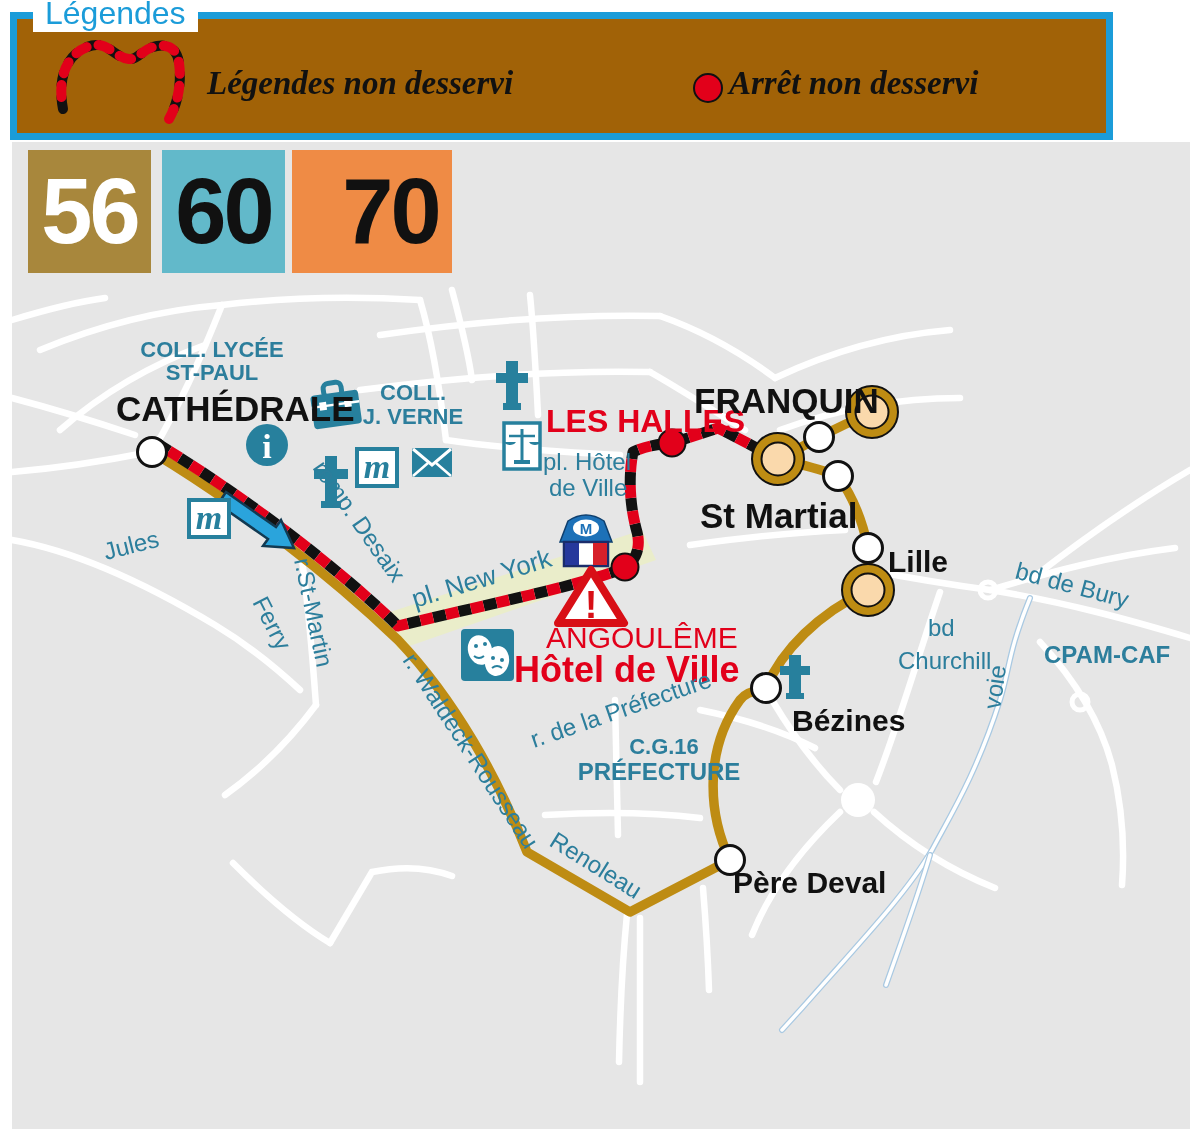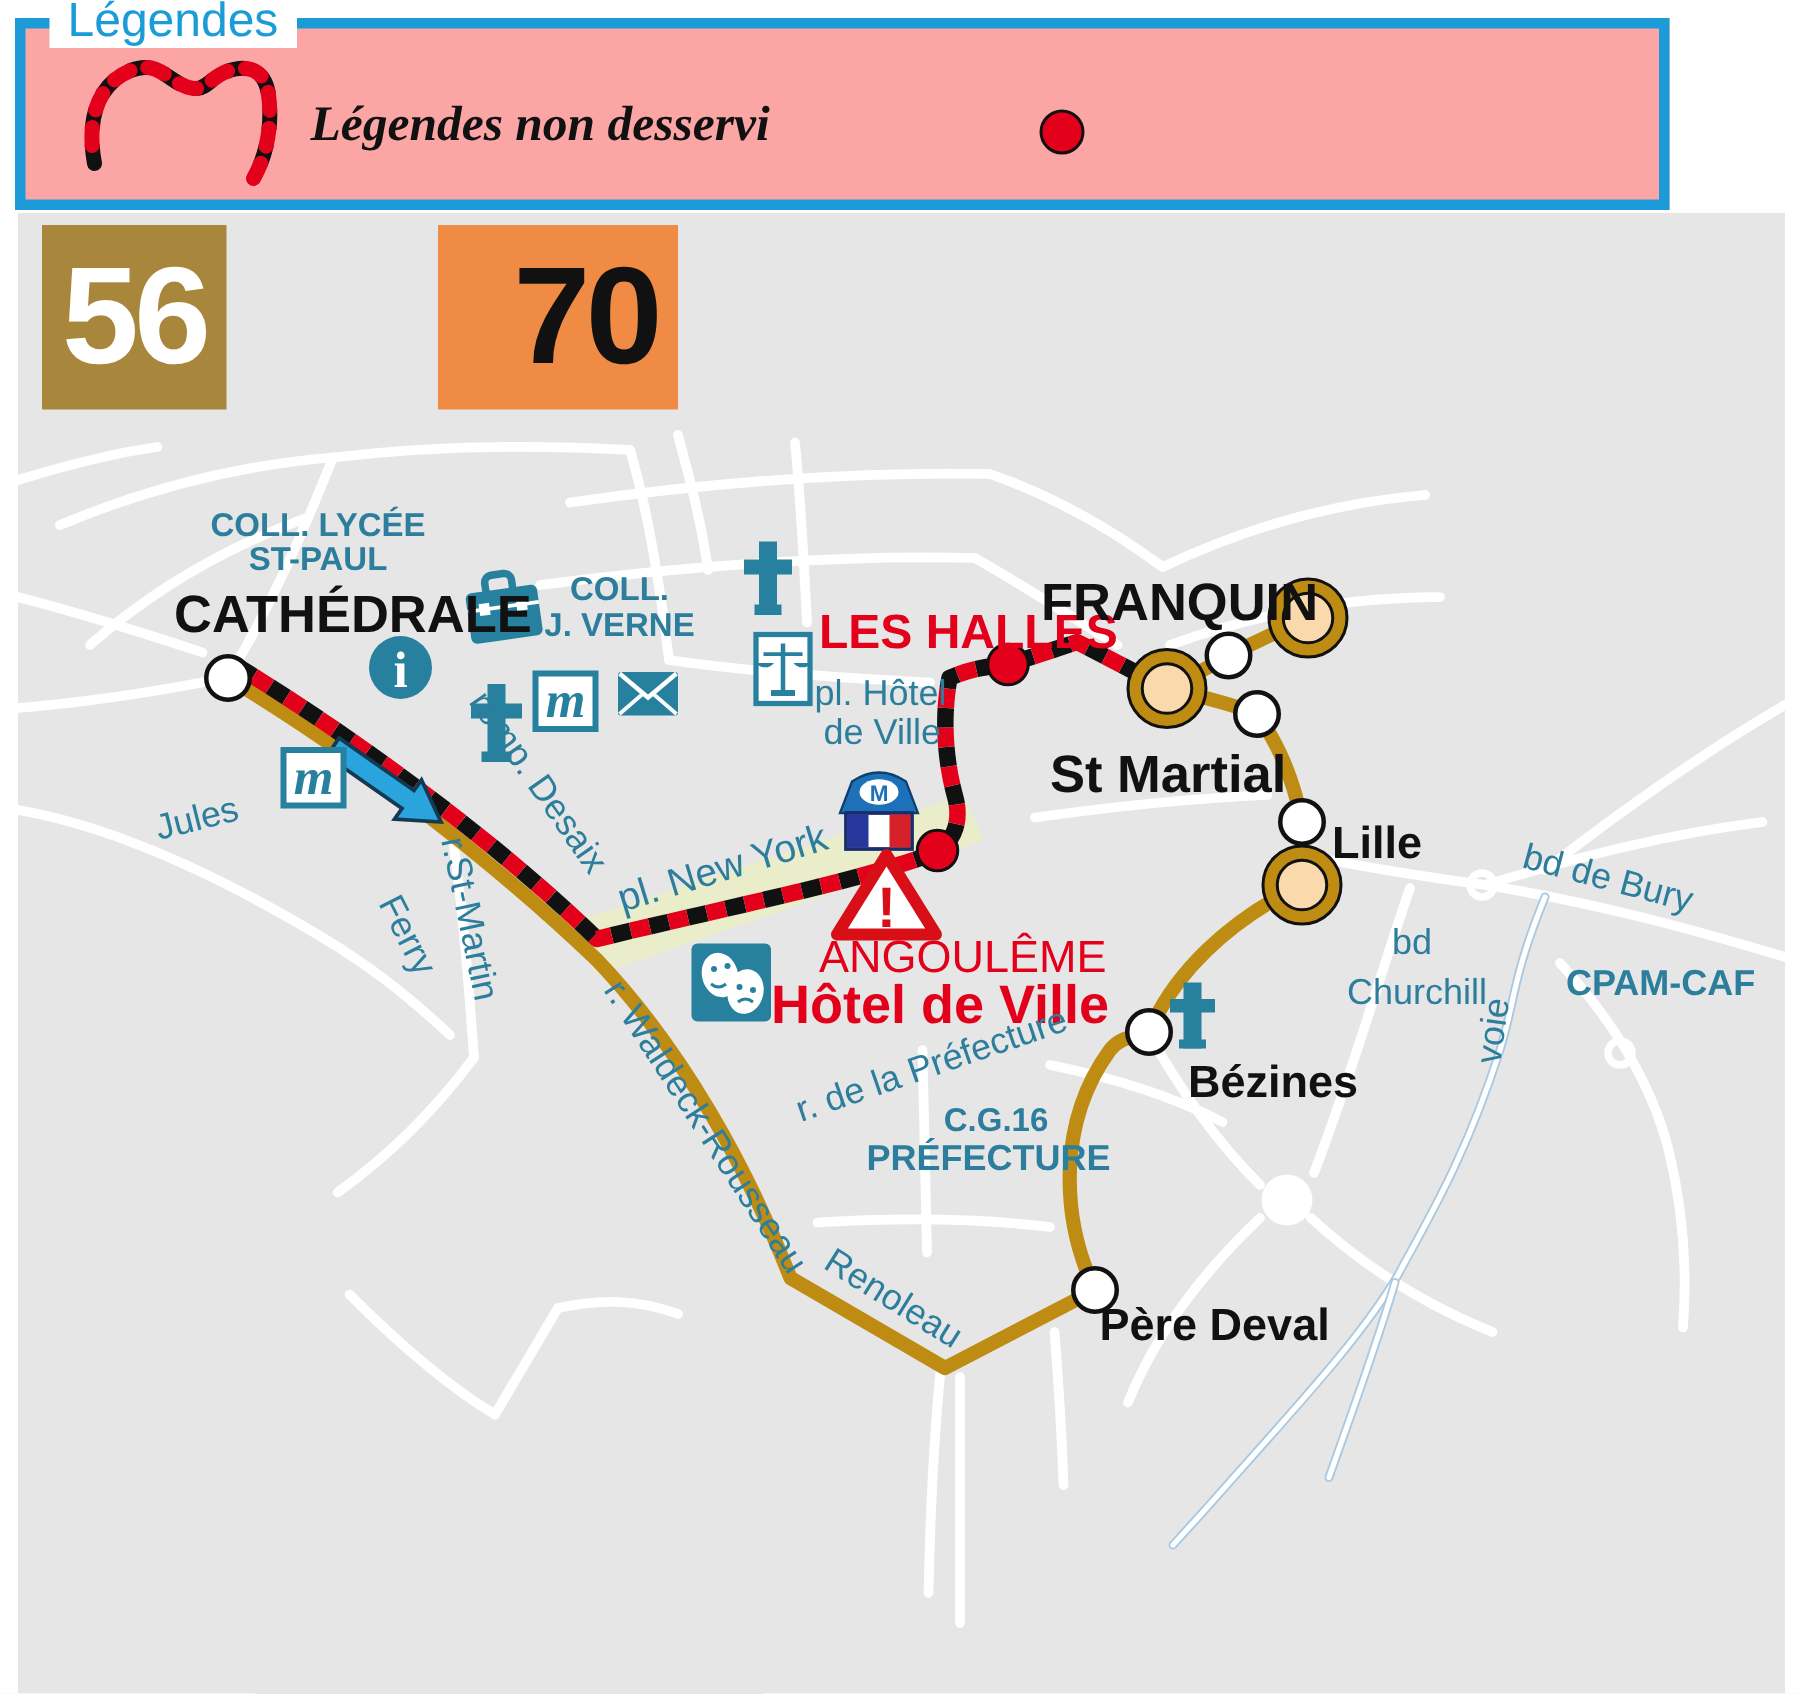--- a/index.html
+++ b/index.html
@@ -1,20 +1,20 @@
 <!DOCTYPE html>
 <html><head>
 <meta charset="utf-8">
 <style>
   html,body{margin:0;padding:0;background:#fff;}
   .page{position:relative;width:1200px;height:1129px;background:#fff;overflow:hidden;
         font-family:"Liberation Sans",sans-serif;}
   
   .legend-box{position:absolute;left:10px;top:12px;width:1103px;height:128px;
-              border:7px solid #1B9CD9;box-sizing:border-box;background:#fca5a5;}
+              border:7px solid #1B9CD9;box-sizing:border-box;background:#a16207;}
   .legend-title{position:absolute;left:16px;top:-24px;background:#fff;padding:0 12px;
                 color:#1B9CD9;font-size:32px;font-weight:normal;}
   .legend-item-label{position:absolute;font-family:"Liberation Serif",serif;
                      font-style:italic;font-weight:bold;font-size:33px;color:#111;}
   .legend-dot{position:absolute;left:676px;top:54px;width:26px;height:26px;border-radius:50%;
               background:#E2001A;border:2px solid #111;}
   
   .badge{position:absolute;width:123px;height:123px;display:flex;align-items:center;
          justify-content:center;font-weight:bold;font-size:92px;letter-spacing:-3px;text-align:right;}
   .badge56{left:28px;top:150px;background:#A8873C;color:#fff;}
@@ -266,22 +266,26 @@
     <span class="legend-title">Légendes</span>
 
     <svg width="160" height="102" viewBox="30 20 160 102" style="left:24px;top:6px;">
       <path d="M52,104 C46,72 56,50 76,42 C96,34 102,52 118,54 C128,55 130,44 146,41 C158,39 166,44 168,58 C171,80 166,100 158,114" fill="none" stroke="#111" stroke-width="10" stroke-dasharray="12 12" stroke-linecap="round"></path>
       <path d="M52,104 C46,72 56,50 76,42 C96,34 102,52 118,54 C128,55 130,44 146,41 C158,39 166,44 168,58 C171,80 166,100 158,114" fill="none" stroke="#E2001A" stroke-width="10" stroke-dasharray="12 12" stroke-dashoffset="12" stroke-linecap="round"></path>
     </svg>
 
     <span class="legend-item-label" style="left:190px;top:46px;">Légendes non desservi</span>
 
     <span class="legend-dot"></span>
+    <span class="legend-item-label" style="left:712px;top:46px;">Arrêt non desservi</span>
   </div>
 
   <div class="badge badge56">
     <span>56</span>
   </div>
+  <div class="badge badge60">
+    <span>60</span>
+  </div>
   <div class="badge badge70">
     <span>70</span>
   </div>
 
 </div>
 
 </body></html>

